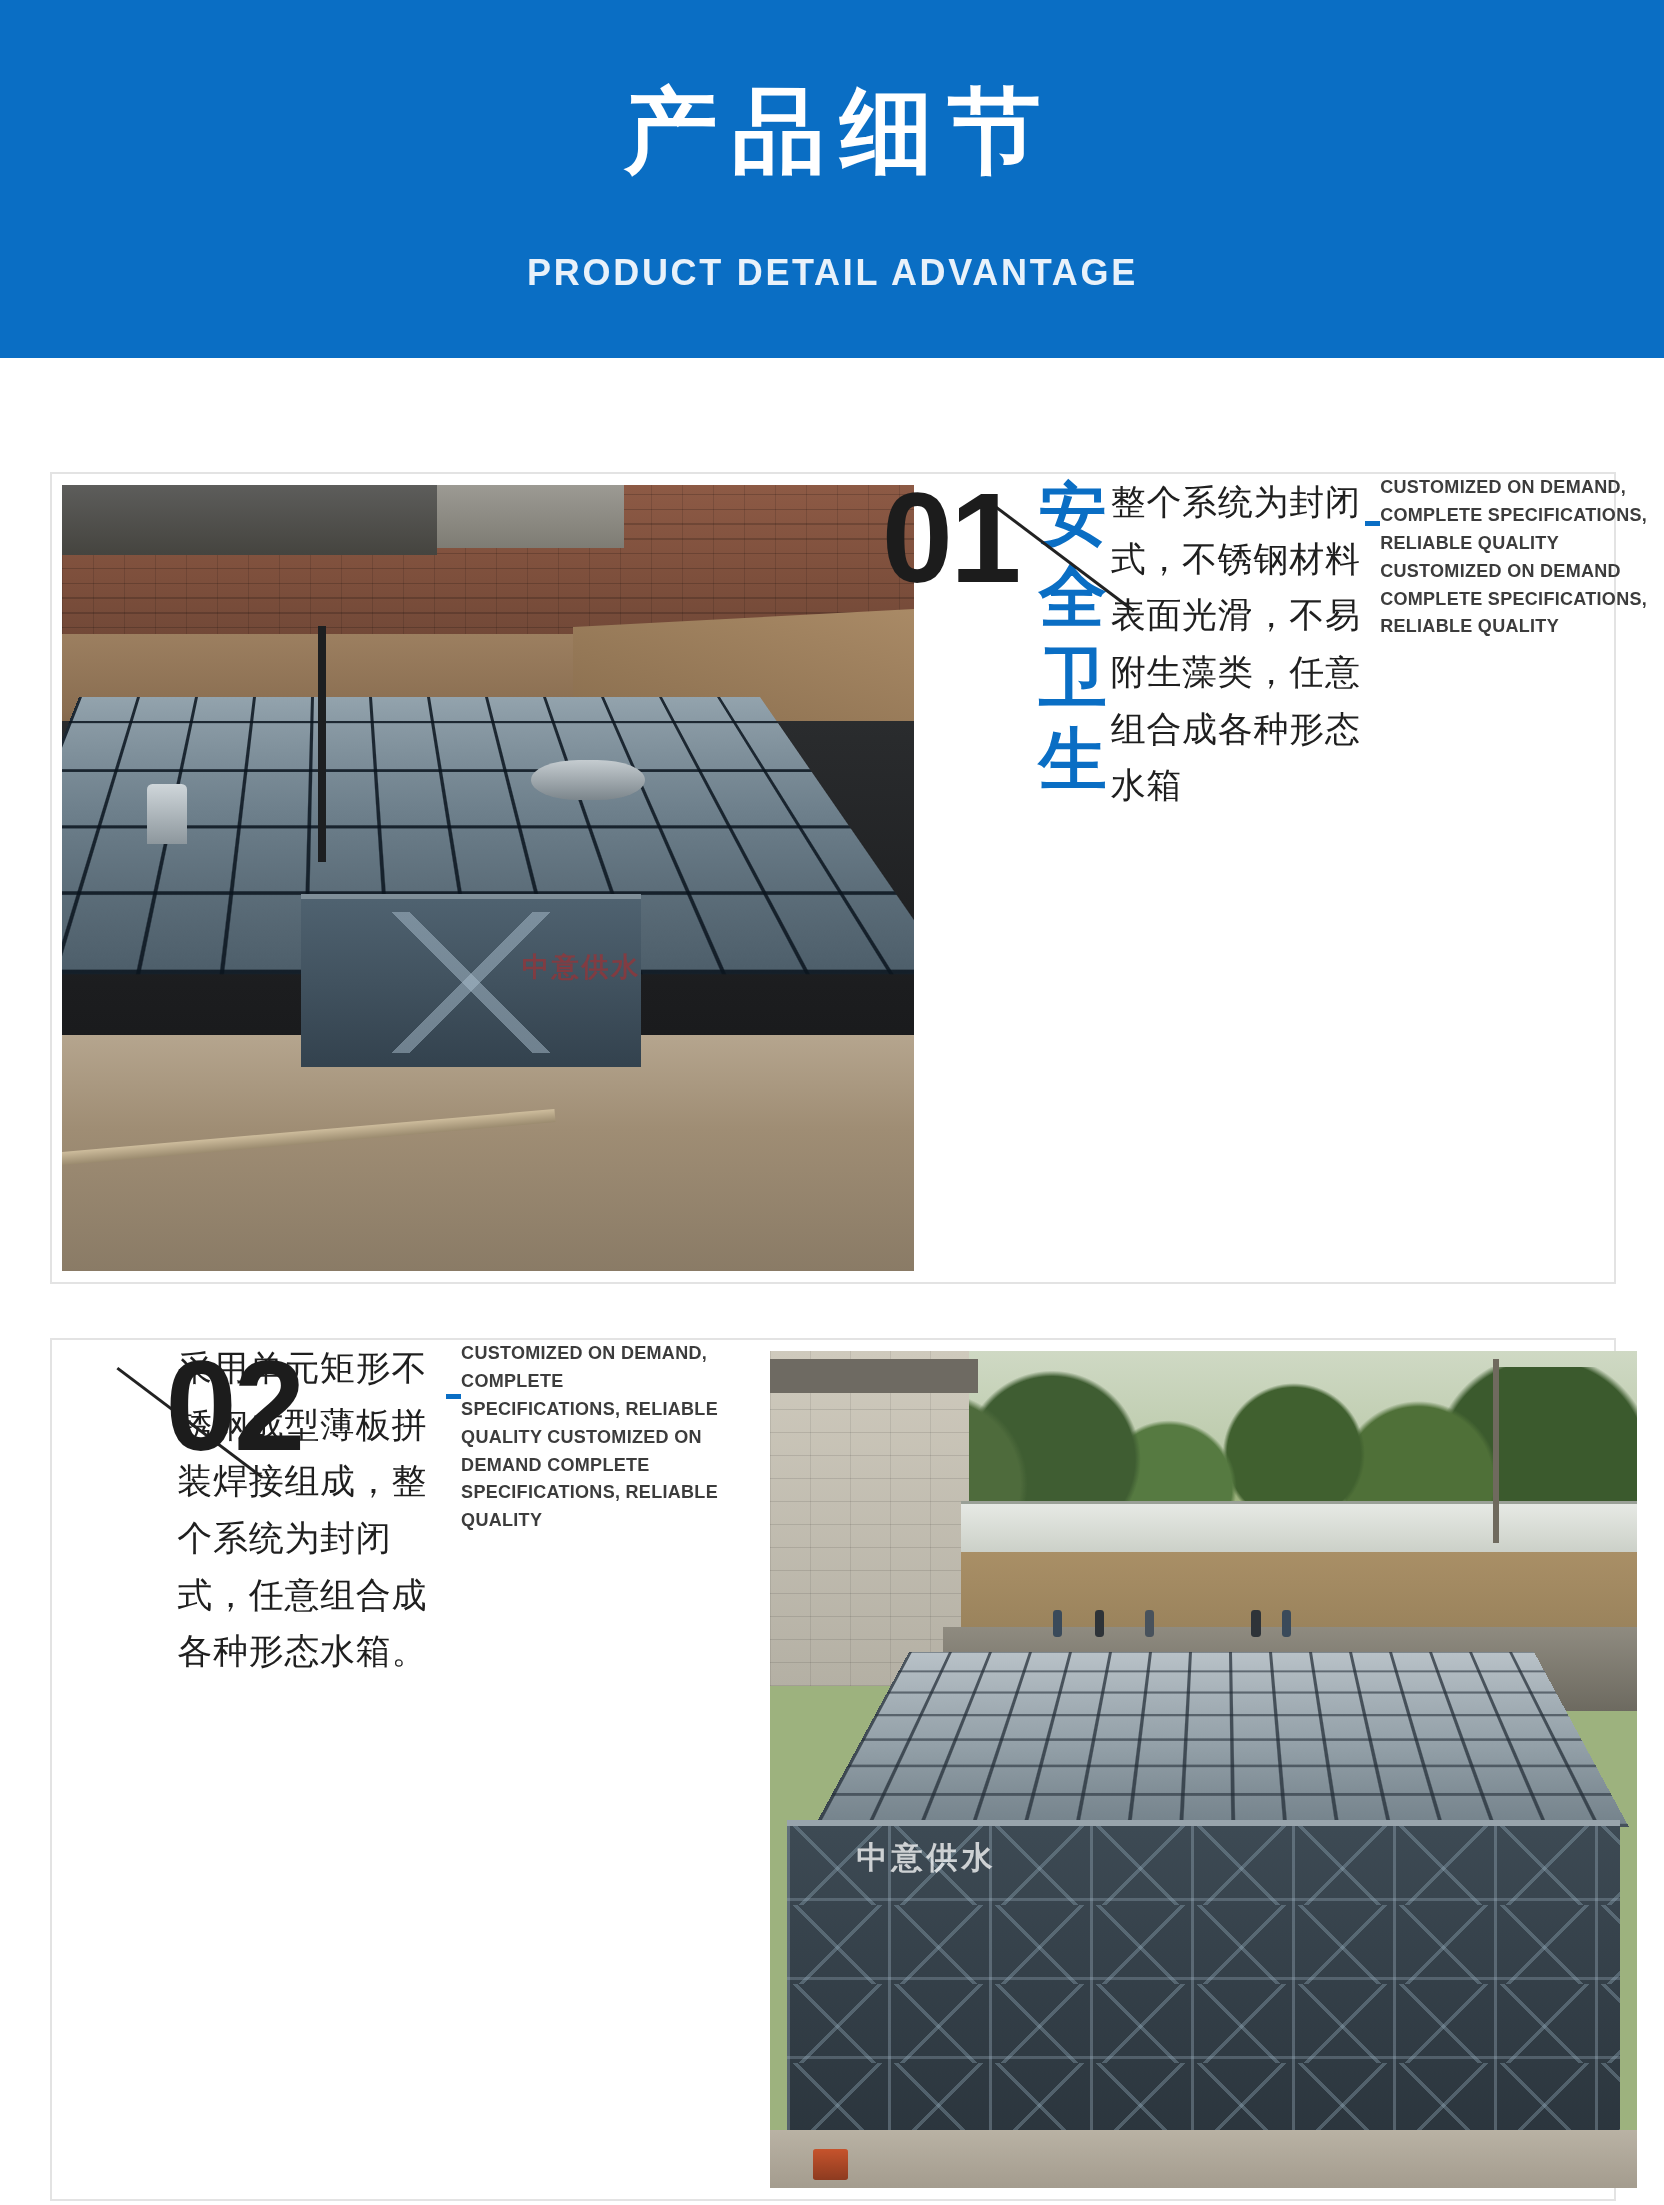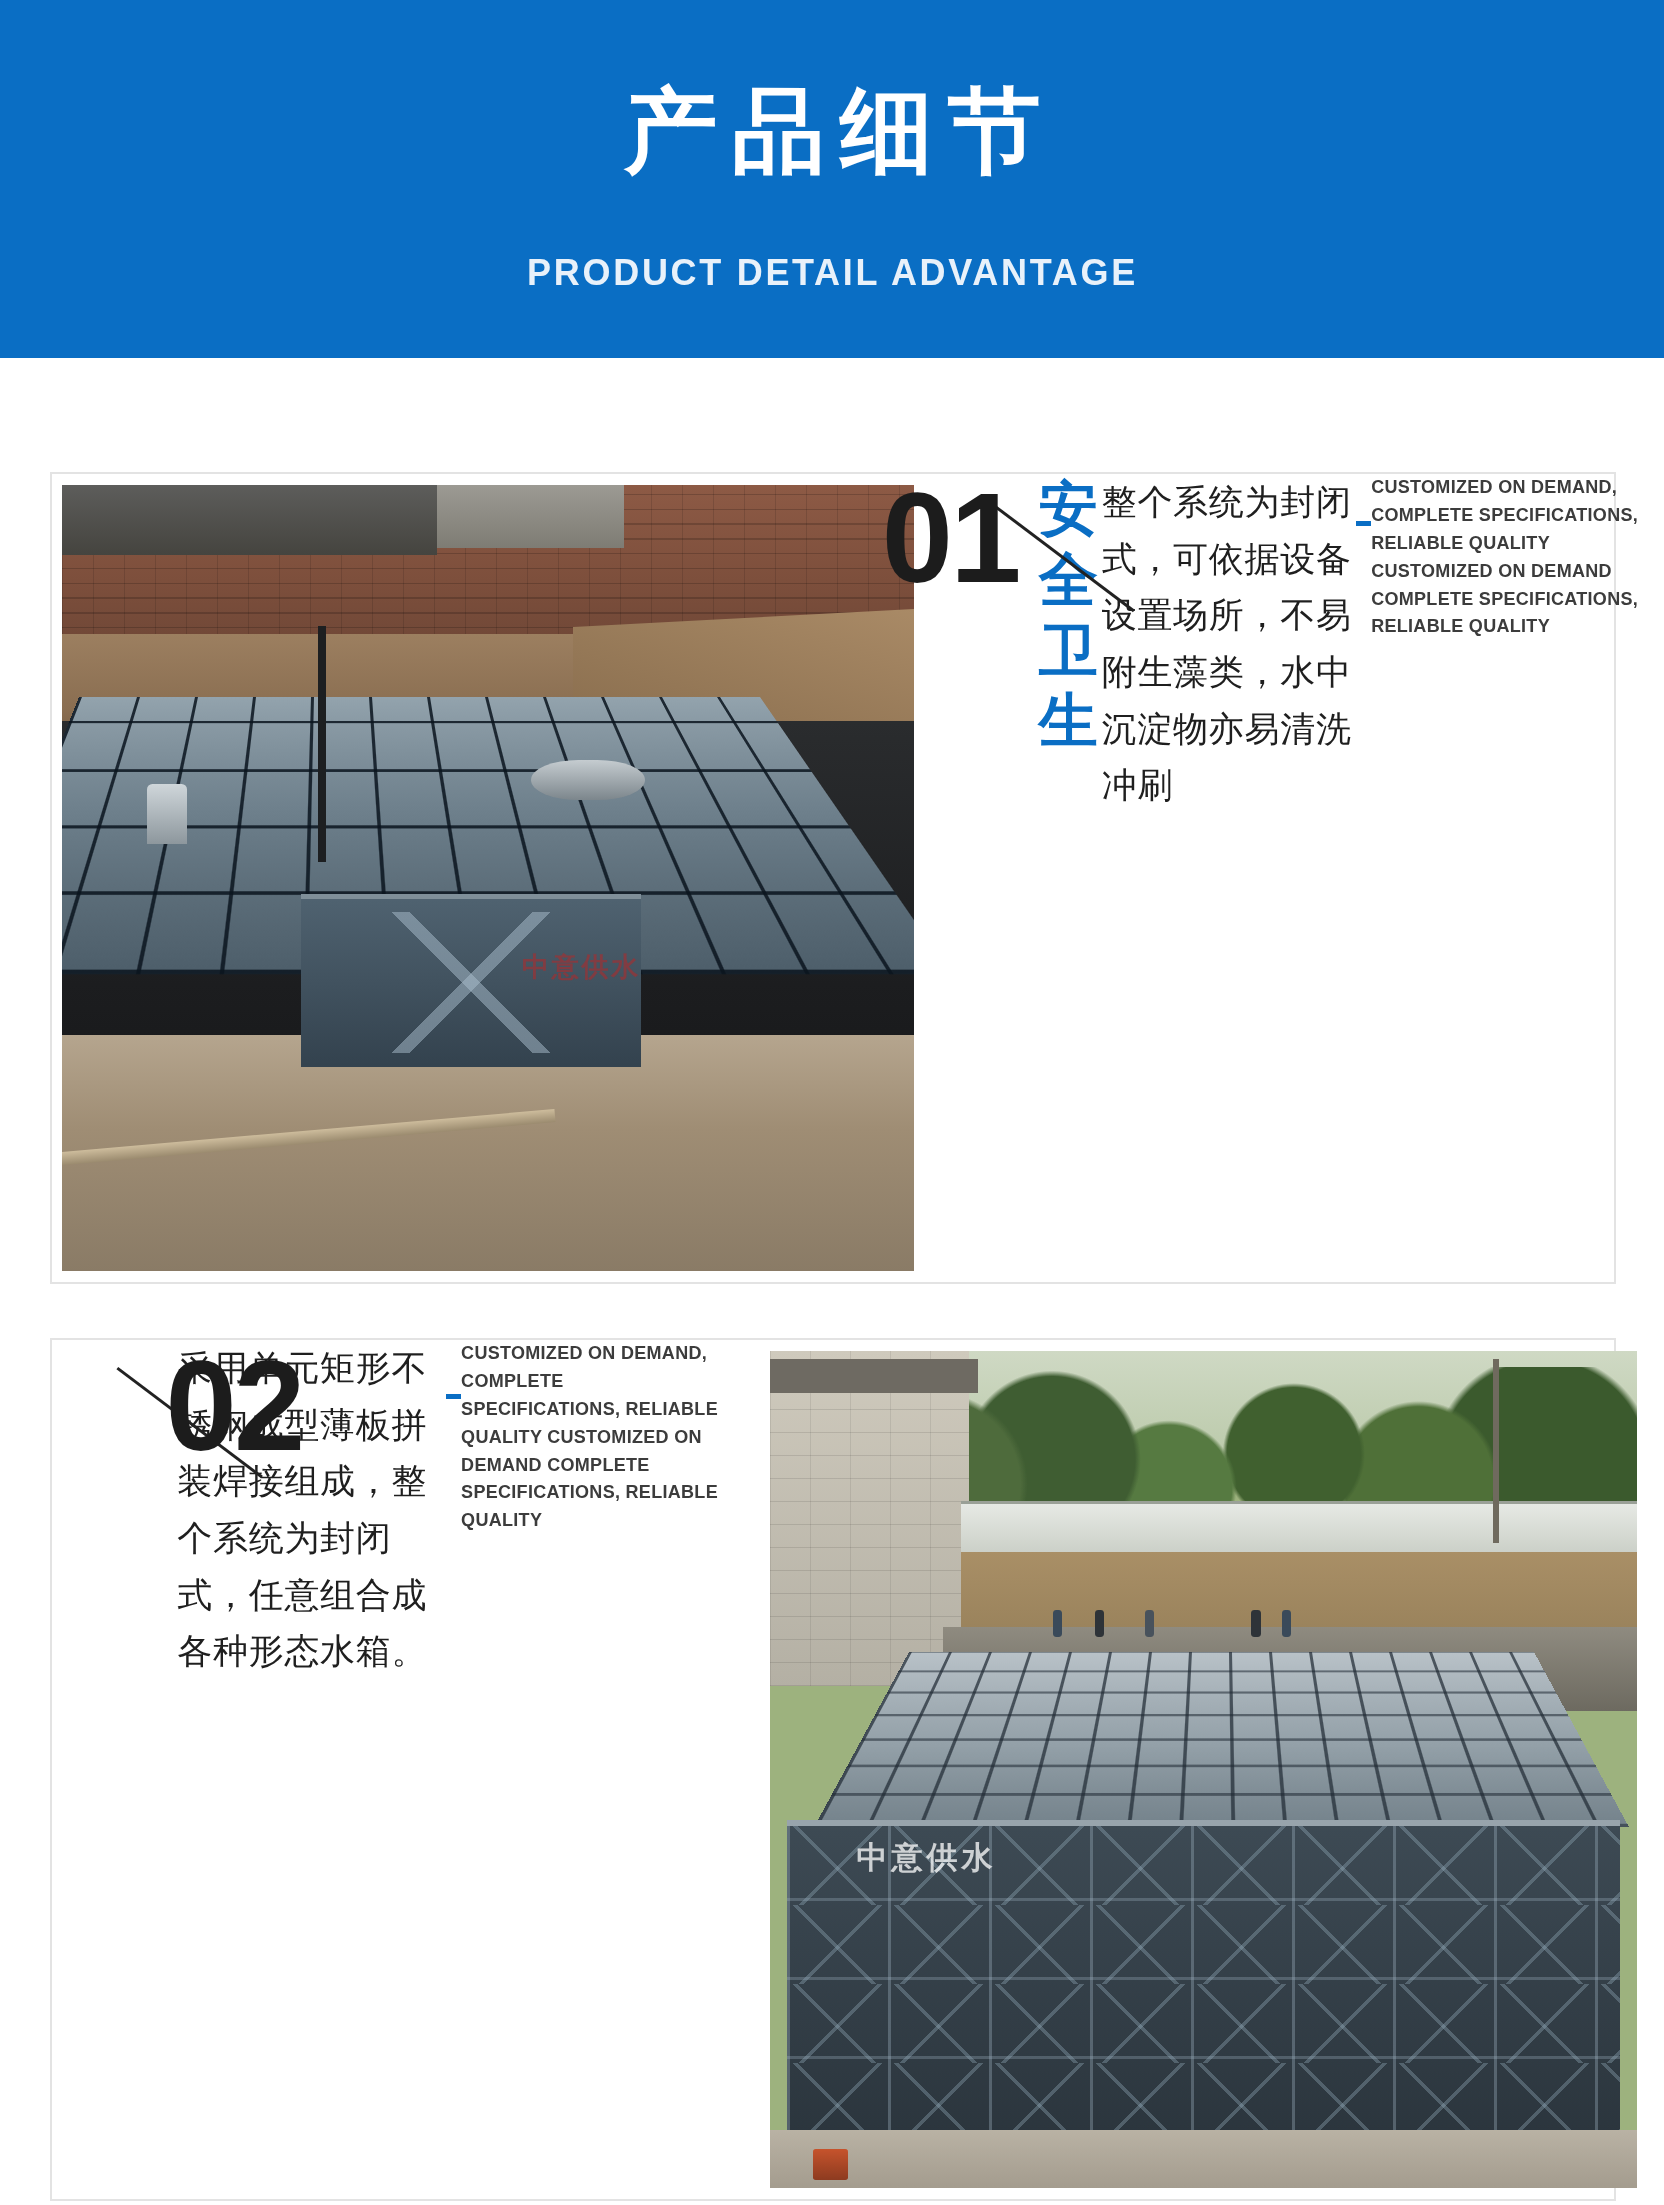--- a/index.html
+++ b/index.html
@@ -97,21 +97,21 @@
     width: 181px;
     height: 3.4px;
     background: #222;
     transform: rotate(37deg);
   }
   .card-1 .slash { left: -13.4px; top: 81px; }
   .card-2 .slash { left: -27px; top: 81px; }
 
   .headline {
     color: #0a6ec4;
-    font-size: 59px;
+    font-size: 68px;
     font-weight: bold;
     letter-spacing: 4px;
     line-height: 1.2;
     margin-bottom: 25.5px;
   }
 
   .body-text {
     color: #1f1f1f;
     font-size: 35px;
     line-height: 1.62;
@@ -355,21 +355,21 @@
         <div class="wm">中意供水</div>
       </div>
     </div>
 
     <div class="text-col">
       <div class="num-block">
         <div class="slash"></div>
         <div class="num">01</div>
       </div>
       <div class="headline">安全卫生</div>
-      <div class="body-text">整个系统为封闭式，可依据设备设置场所，不易附生藻类，水中沉淀物亦易清洗冲刷</div>
+      <div class="body-text">整个系统为封闭式，不锈钢材料表面光滑，不易附生藻类，任意组合成各种形态水箱</div>
       <div class="rule"></div>
       <div class="fineprint">CUSTOMIZED ON DEMAND, COMPLETE SPECIFICATIONS, RELIABLE QUALITY CUSTOMIZED ON DEMAND COMPLETE SPECIFICATIONS, RELIABLE QUALITY</div>
     </div>
 
   </div>
 
   <div class="card card-2">
 
     <div class="text-col">
       <div class="num-block">

